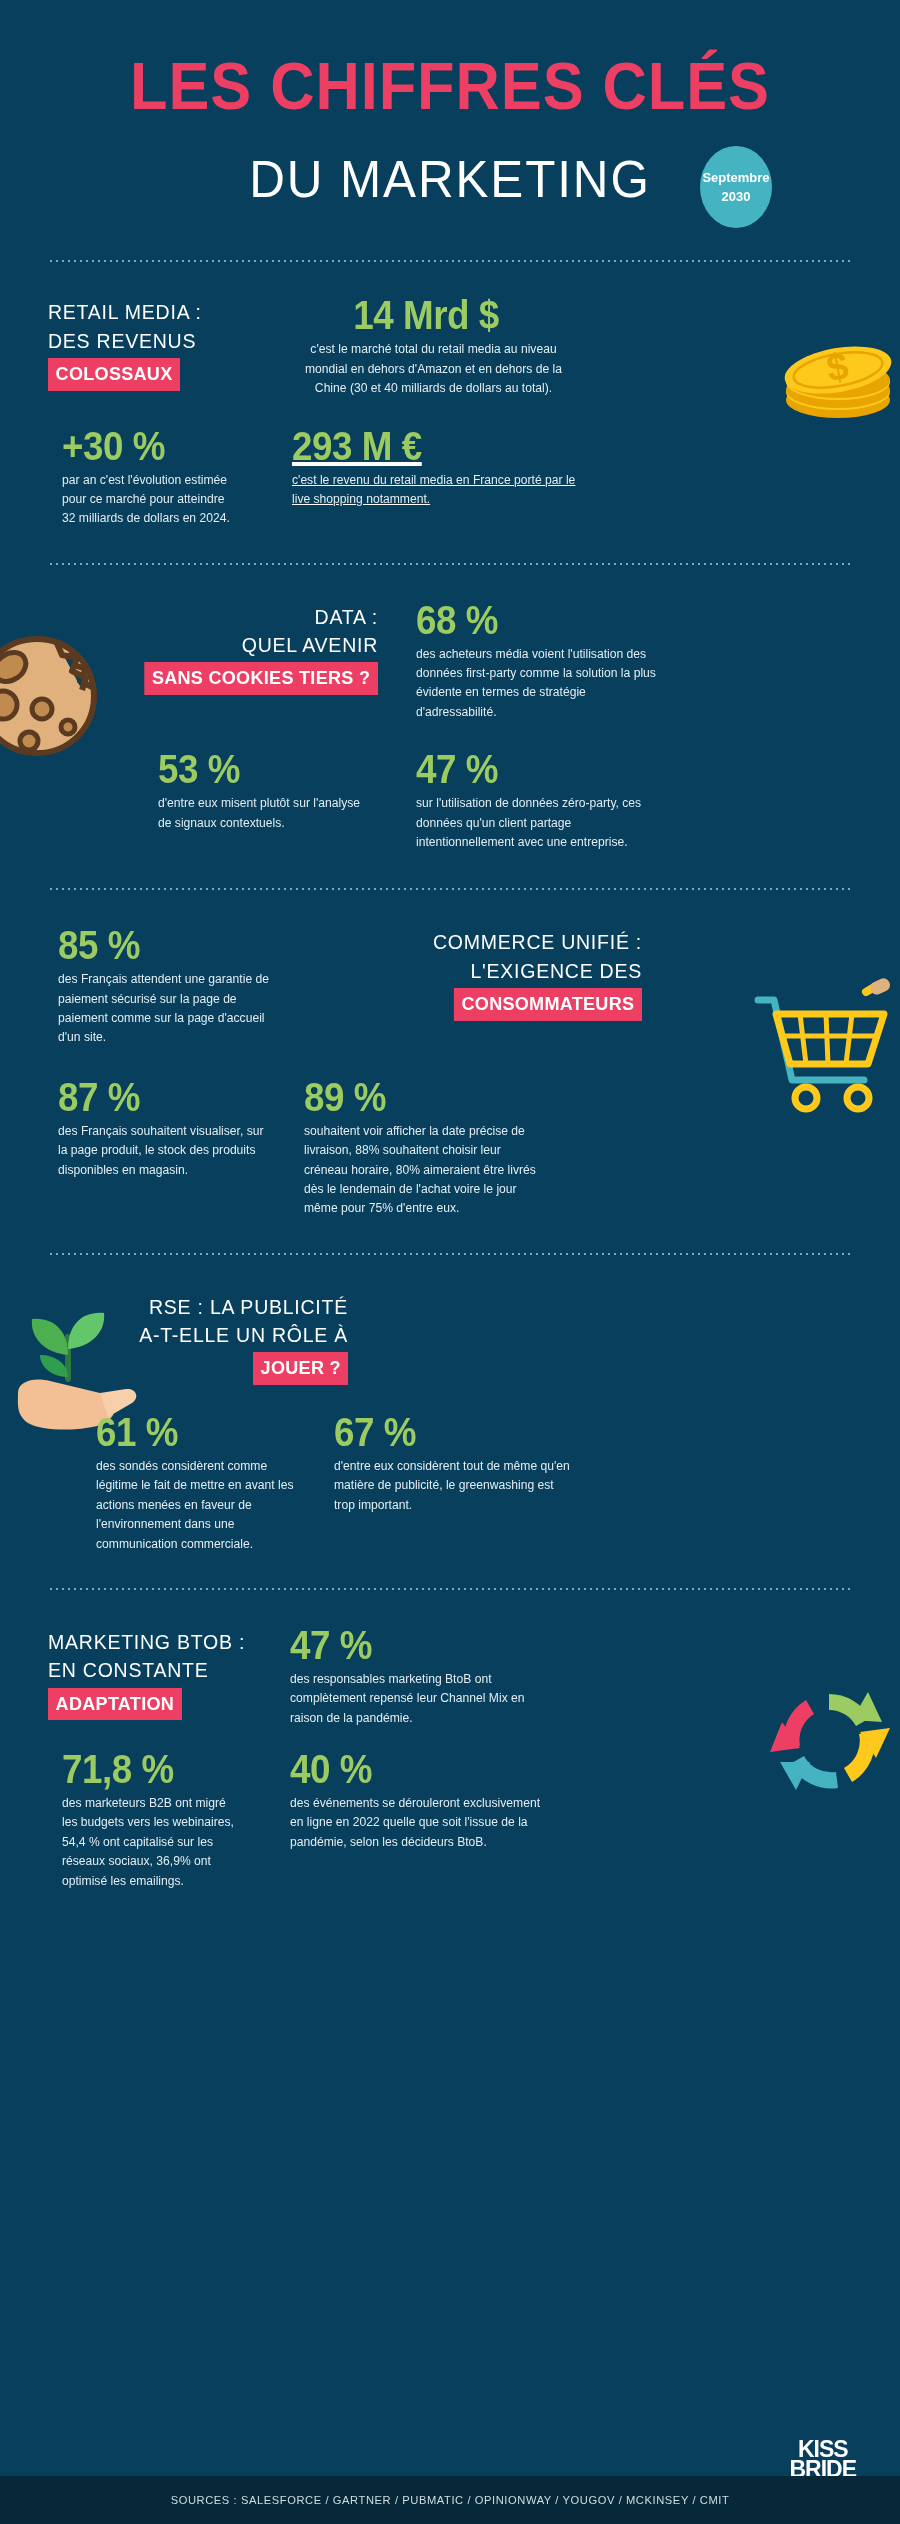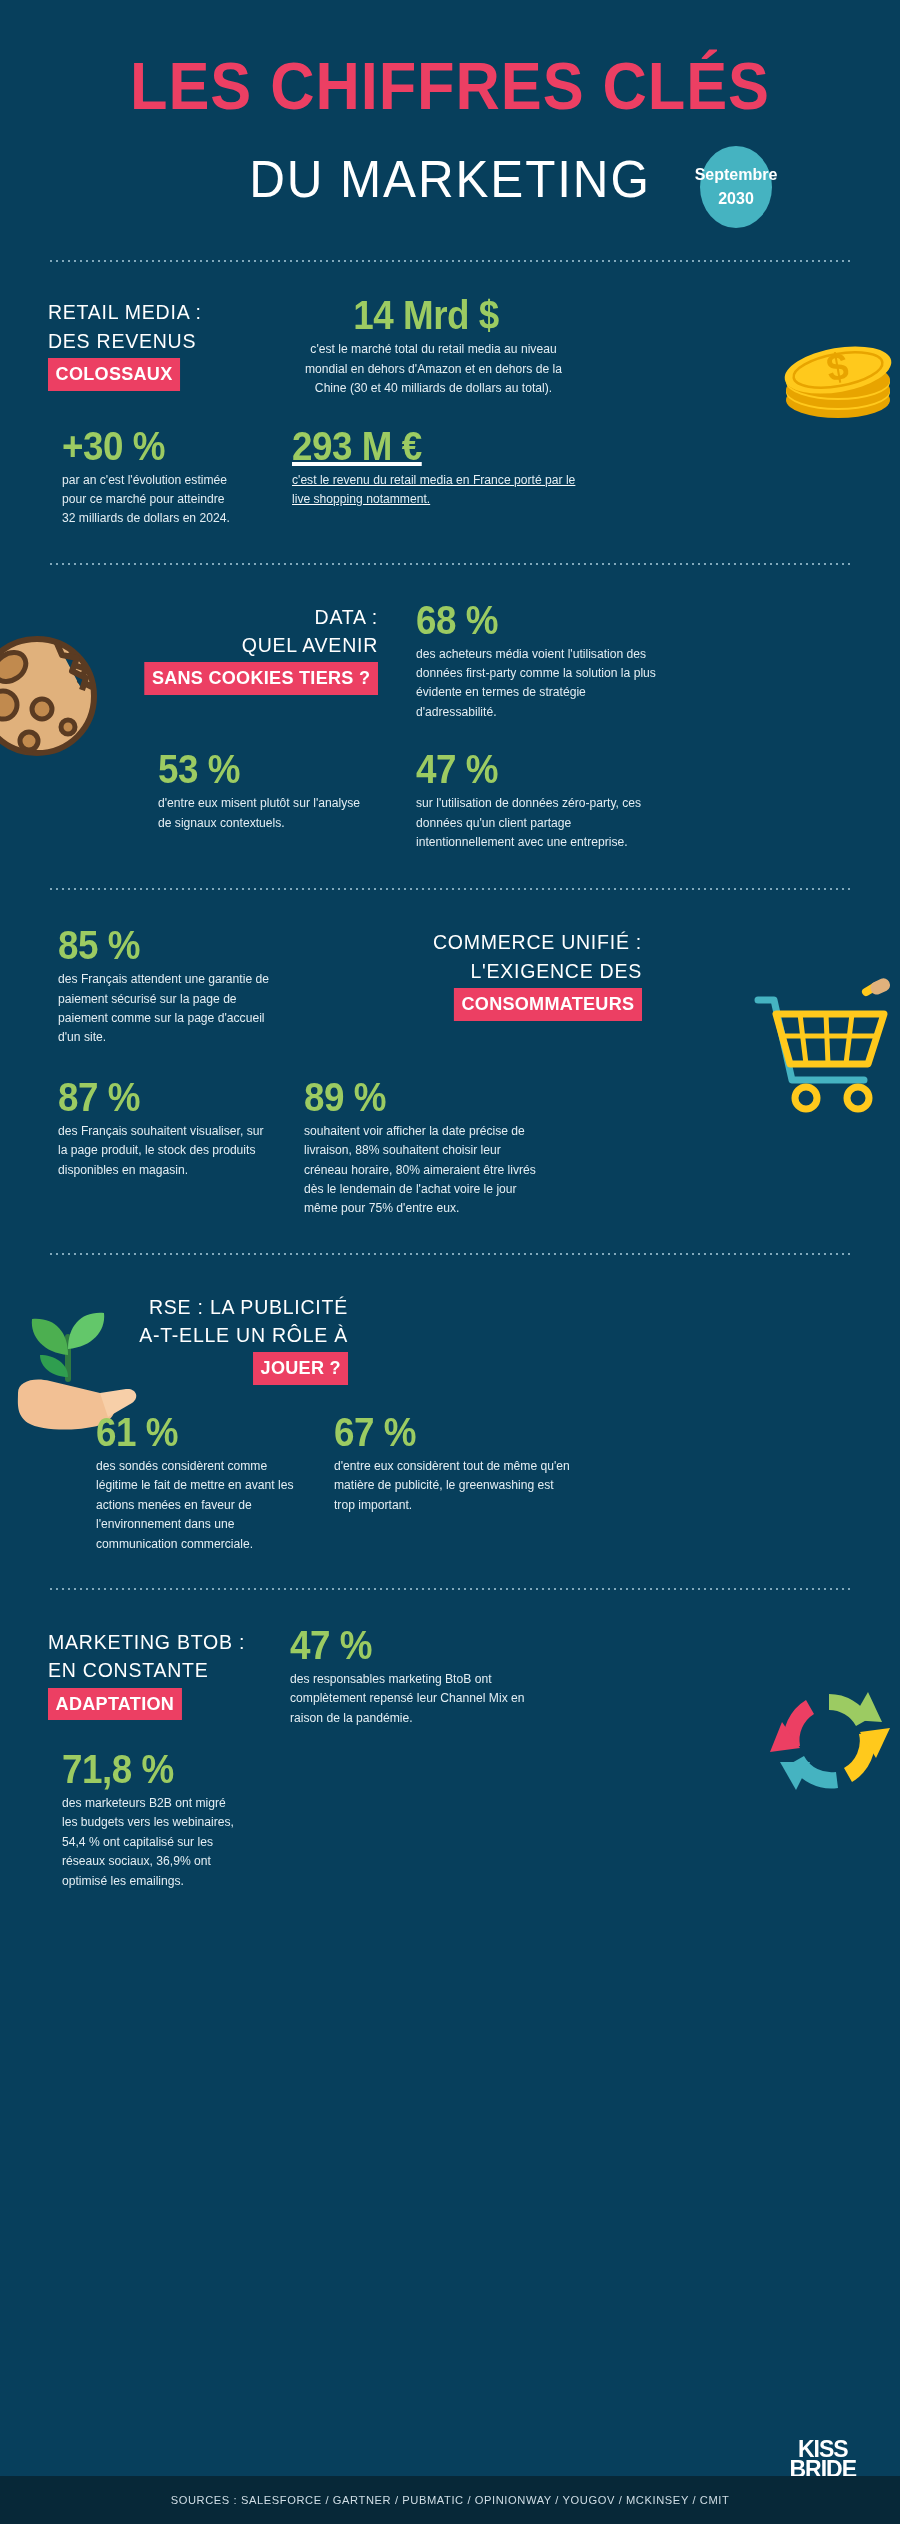--- a/index.html
+++ b/index.html
@@ -38,21 +38,21 @@
   }
   .date-badge {
     position:absolute;
     right:128px; top:146px;
     width:72px; height:82px;
     border-radius:50%;
     background:#45b3c1;
     color:#ffffff;
     display:flex; flex-direction:column;
     align-items:center; justify-content:center;
-    font-size:16px; font-weight:bold;
+    font-size:13px; font-weight:bold;
     line-height:1.5;
     z-index:5;
   }
 
   
   .divider {
     height:2px;
     margin:0 48px;
     background-image: radial-gradient(circle, #8fb4c6 0.9px, transparent 1.1px);
     background-size:6px 2px;
@@ -343,20 +343,24 @@
         <div class="stat-num">47 %</div>
         <div class="stat-desc">des responsables marketing BtoB ont complètement repensé leur Channel Mix en raison de la pandémie.</div>
       </div>
     </div>
 
     <div class="row" style="margin-top:20px;">
       <div class="cell" style="width:196px; padding-left:14px;">
         <div class="stat-num">71,8 %</div>
         <div class="stat-desc">des marketeurs B2B ont migré les budgets vers les webinaires, 54,4 % ont capitalisé sur les réseaux sociaux, 36,9% ont optimisé les emailings.</div>
       </div>
+      <div class="cell" style="width:270px; margin-left:46px;">
+        <div class="stat-num">40 %</div>
+        <div class="stat-desc">des événements se dérouleront exclusivement en ligne en 2022 quelle que soit l'issue de la pandémie, selon les décideurs BtoB.</div>
+      </div>
     </div>
   </div>
 
   <div class="logo">
     <span class="l1">KISS</span>
     <span class="l2">BRIDE</span>
   </div>
 
   <div class="footer">
     <div class="footer-text">SOURCES : SALESFORCE / GARTNER / PUBMATIC / OPINIONWAY / YOUGOV / MCKINSEY / CMIT</div>

